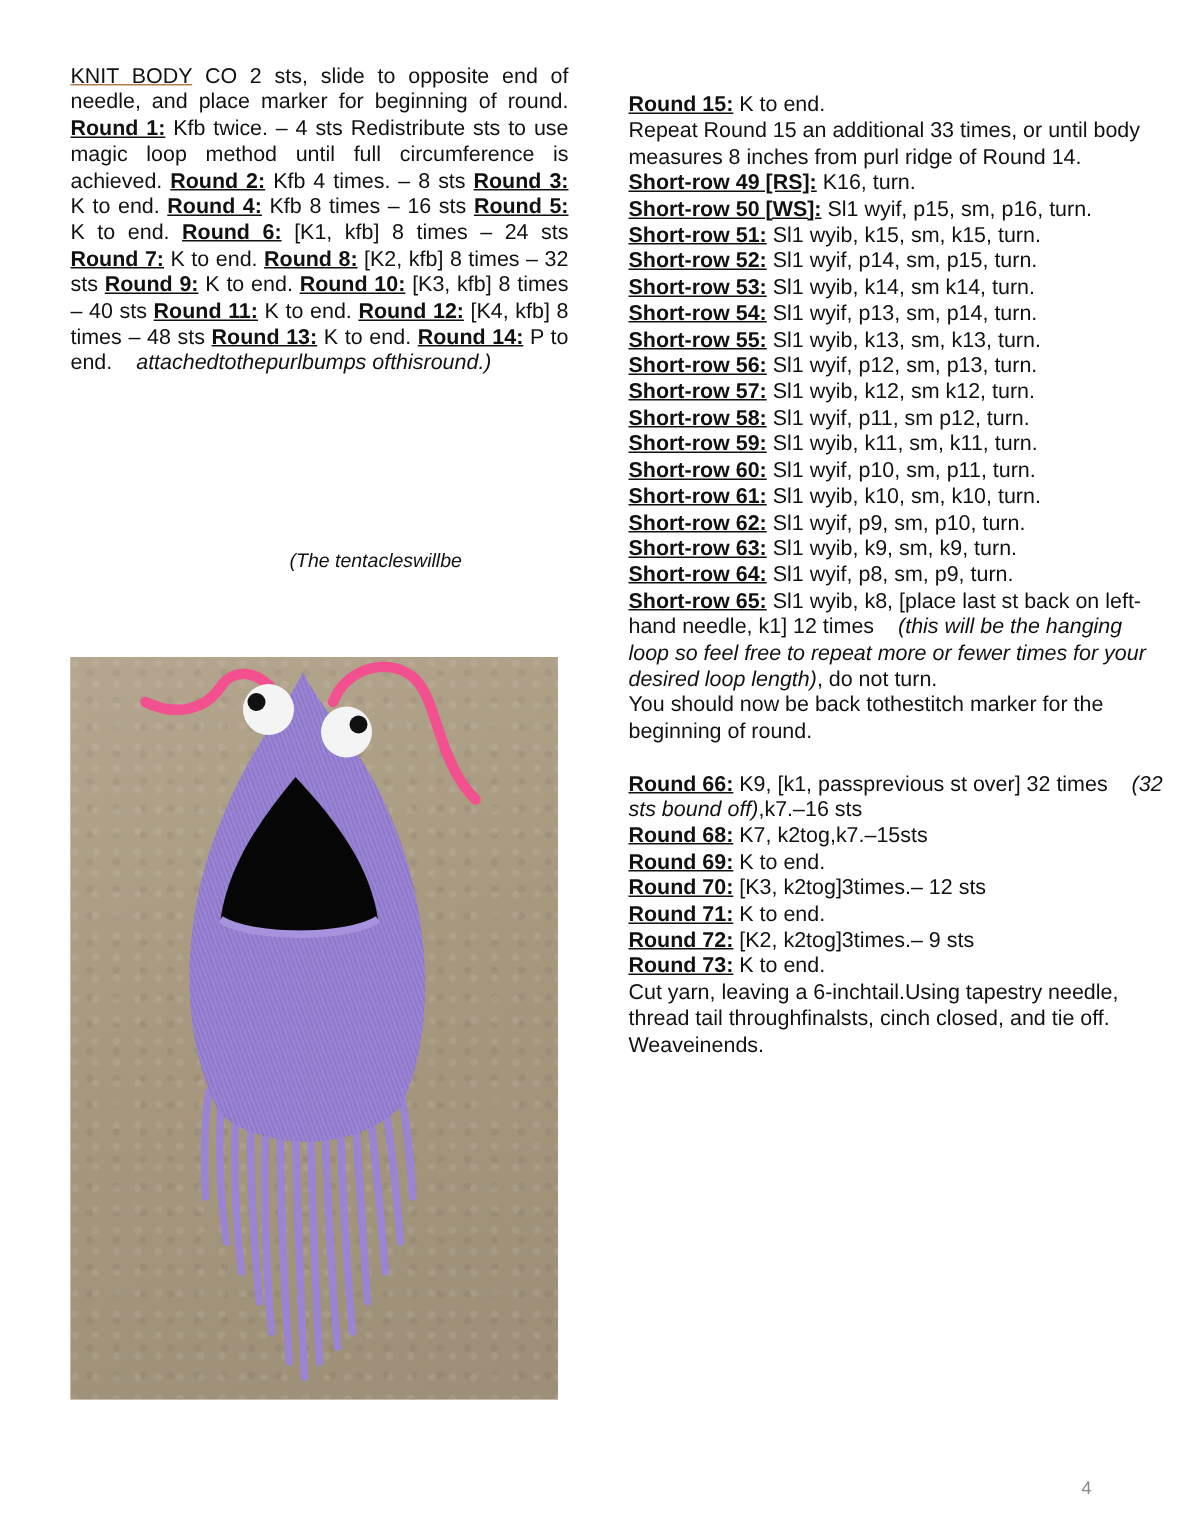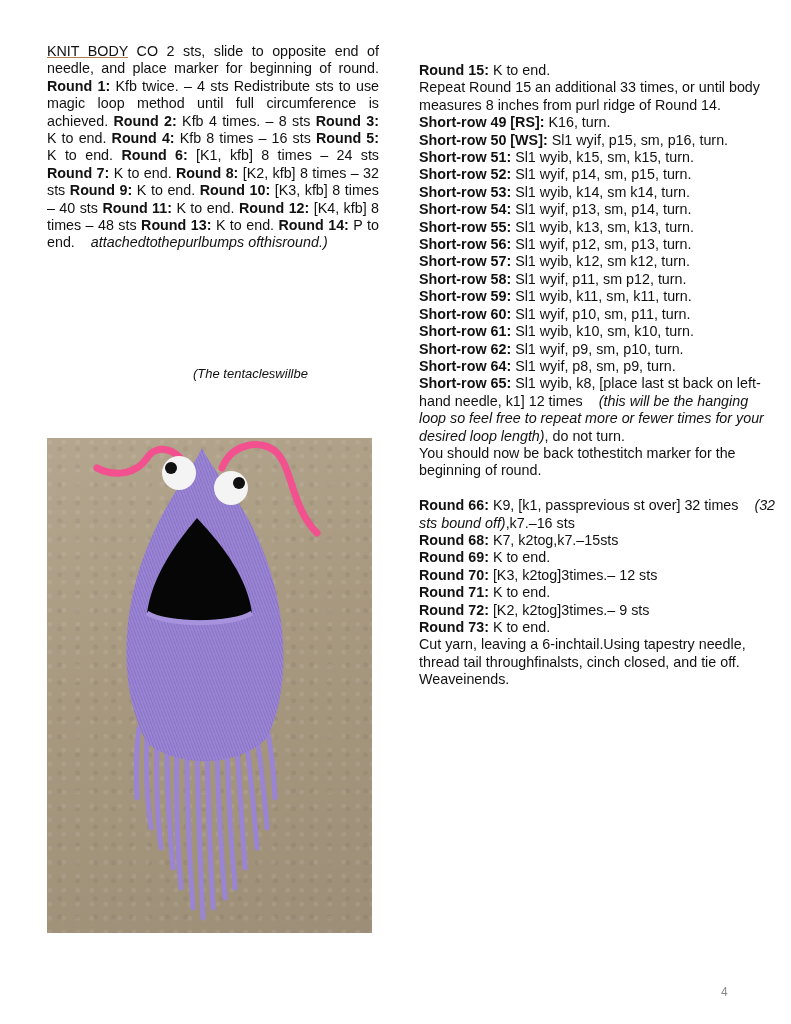--- a/index.html
+++ b/index.html
@@ -3,21 +3,21 @@
   <meta charset="utf-8">
   <style>
     html, body { margin: 0; padding: 0; background: #ffffff; }
     body { width: 791px; height: 1024px; position: relative; overflow: hidden;
            font-family: "Liberation Sans", sans-serif; color: #111; }
     .col-left { position: absolute; left: 47px; top: 43px; width: 332px;
                 font-size: 14.3px; line-height: 17.4px; text-align: justify; }
     .col-right { position: absolute; left: 419px; top: 62px; width: 360px;
                  font-size: 14.3px; line-height: 17.4px; }
     .uline { text-decoration: underline; text-decoration-color: #b08050; }
-    b { font-weight: bold; }
+    b { font-weight: bold; text-decoration: underline; }
     i { font-style: italic; margin-left: 12px; }
     .caption { position: absolute; left: 193px; top: 366px; font-size: 13px; font-style: italic; }
     .photo { position: absolute; left: 47px; top: 438px; width: 325px; height: 495px;
              background: #a89880; overflow: hidden; }
     .wall { position: absolute; inset: 0;
             background:
               radial-gradient(circle at 20% 30%, rgba(255,255,255,0.08) 0 2px, transparent 3px),
               radial-gradient(circle at 70% 60%, rgba(0,0,0,0.05) 0 2px, transparent 3px),
               linear-gradient(160deg, #b5a68f 0%, #a7987f 45%, #9d8e77 100%);
             background-size: 14px 14px, 18px 18px, 100% 100%; }
@@ -85,20 +85,21 @@
     <div><b>Short-row 53:</b> Sl1 wyib, k14, sm k14, turn.</div>
     <div><b>Short-row 54:</b> Sl1 wyif, p13, sm, p14, turn.</div>
     <div><b>Short-row 55:</b> Sl1 wyib, k13, sm, k13, turn.</div>
     <div><b>Short-row 56:</b> Sl1 wyif, p12, sm, p13, turn.</div>
     <div><b>Short-row 57:</b> Sl1 wyib, k12, sm k12, turn.</div>
     <div><b>Short-row 58:</b> Sl1 wyif, p11, sm p12, turn.</div>
     <div><b>Short-row 59:</b> Sl1 wyib, k11, sm, k11, turn.</div>
     <div><b>Short-row 60:</b> Sl1 wyif, p10, sm, p11, turn.</div>
     <div><b>Short-row 61:</b> Sl1 wyib, k10, sm, k10, turn.</div>
     <div><b>Short-row 62:</b> Sl1 wyif, p9, sm, p10, turn.</div>
+    <div><b>Short-row 63:</b> Sl1 wyib, k9, sm, k9, turn.</div>
     <div><b>Short-row 64:</b> Sl1 wyif, p8, sm, p9, turn.</div>
     <div><b>Short-row 65:</b> Sl1 wyib, k8, [place last st back on left-hand needle, k1] 12 times <i>(this will be the hanging loop so feel free to repeat more or fewer times for your desired loop length)</i>, do not turn.</div>
     <div>You should now be back tothestitch marker for the beginning of round.</div>
     <div class="blank"></div>
     <div><b>Round 66:</b> K9, [k1, passprevious st over] 32 times <i>(32 sts bound off)</i>,k7.–16 sts</div>
     <div><b>Round 68:</b> K7, k2tog,k7.–15sts</div>
     <div><b>Round 69:</b> K to end.</div>
     <div><b>Round 70:</b> [K3, k2tog]3times.– 12 sts</div>
     <div><b>Round 71:</b> K to end.</div>
     <div><b>Round 72:</b> [K2, k2tog]3times.– 9 sts</div>

